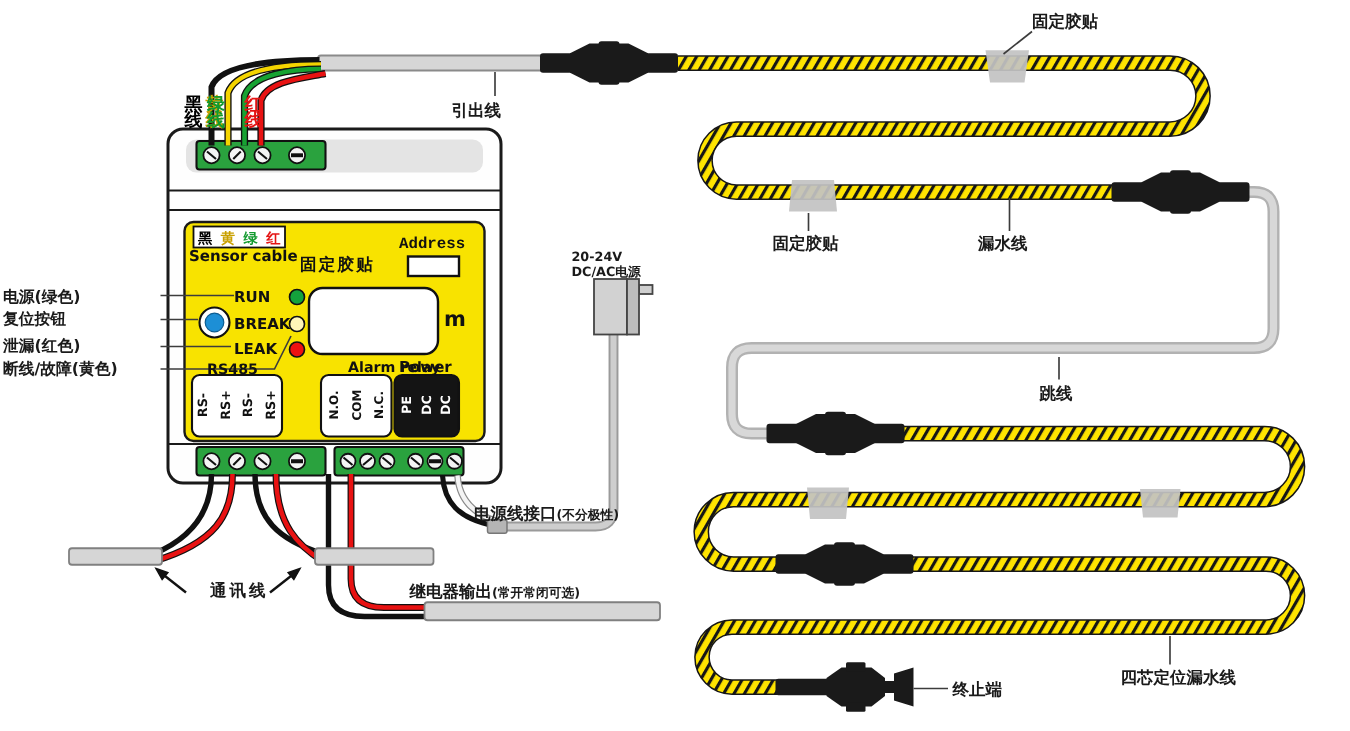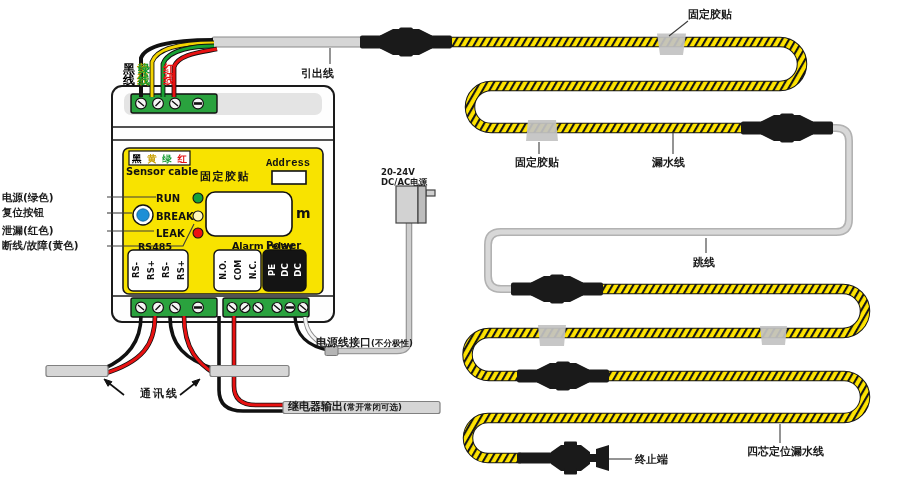--- a/index.html
+++ b/index.html
@@ -179,21 +179,21 @@
 </svg>
 
 <div class="lb" style="left:301px;top:66px;text-align:right;">引出线</div>
 <div class="lb" style="left:688px;top:7px;">固定胶贴</div>
 <div class="lb" style="left:515px;top:155px;">固定胶贴</div>
 <div class="lb" style="left:652px;top:155px;">漏水线</div>
 <div class="lb" style="left:693px;top:255px;">跳线</div>
 <div class="lb" style="left:747px;top:444px;">四芯定位漏水线</div>
 <div class="lb" style="left:635px;top:452px;">终止端</div>
 <div class="lb" style="left:140px;top:386px;letter-spacing:2px;">通讯线</div>
-<div class="lb" style="left:288px;top:387px;margin-top:12px;"><span>继电器输出</span><span class="note">(常开常闭可选)</span></div>
+<div class="lb" style="left:273px;top:387px;"><span>继电器输出</span><span class="note">(常开常闭可选)</span></div>
 <div class="lb" style="left:316px;top:335px;"><span>电源线接口</span><span class="note">(不分极性)</span></div>
 
 <div class="psu-lb" style="left:381px;top:168px;">
   <div>20-24V</div>
   <div>DC/AC电源</div>
 </div>
 
 <div class="side-lb" style="top:191px;">电源(绿色)</div>
 <div class="side-lb" style="top:206px;font-family:Liberation Mono, monospace;">复位按钮</div>
 <div class="side-lb" style="top:224px;">泄漏(红色)</div>

